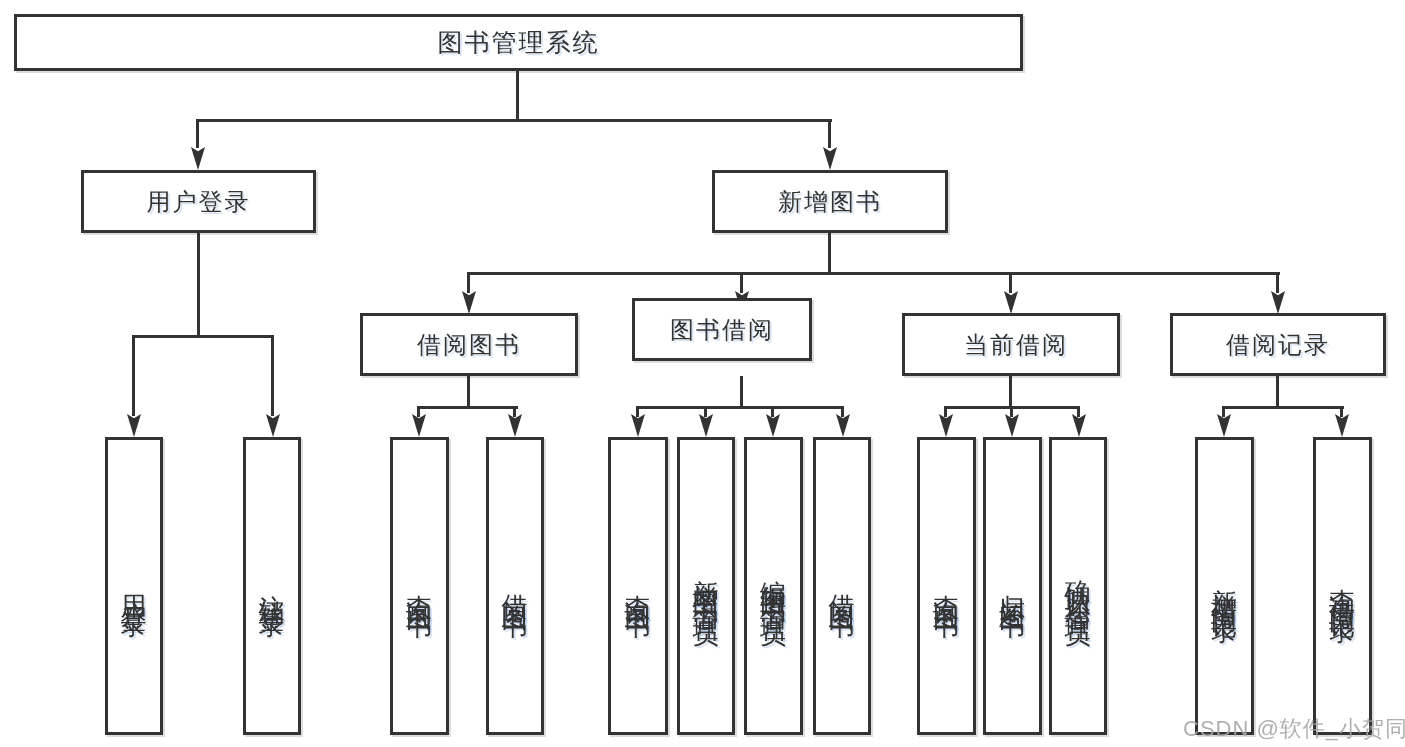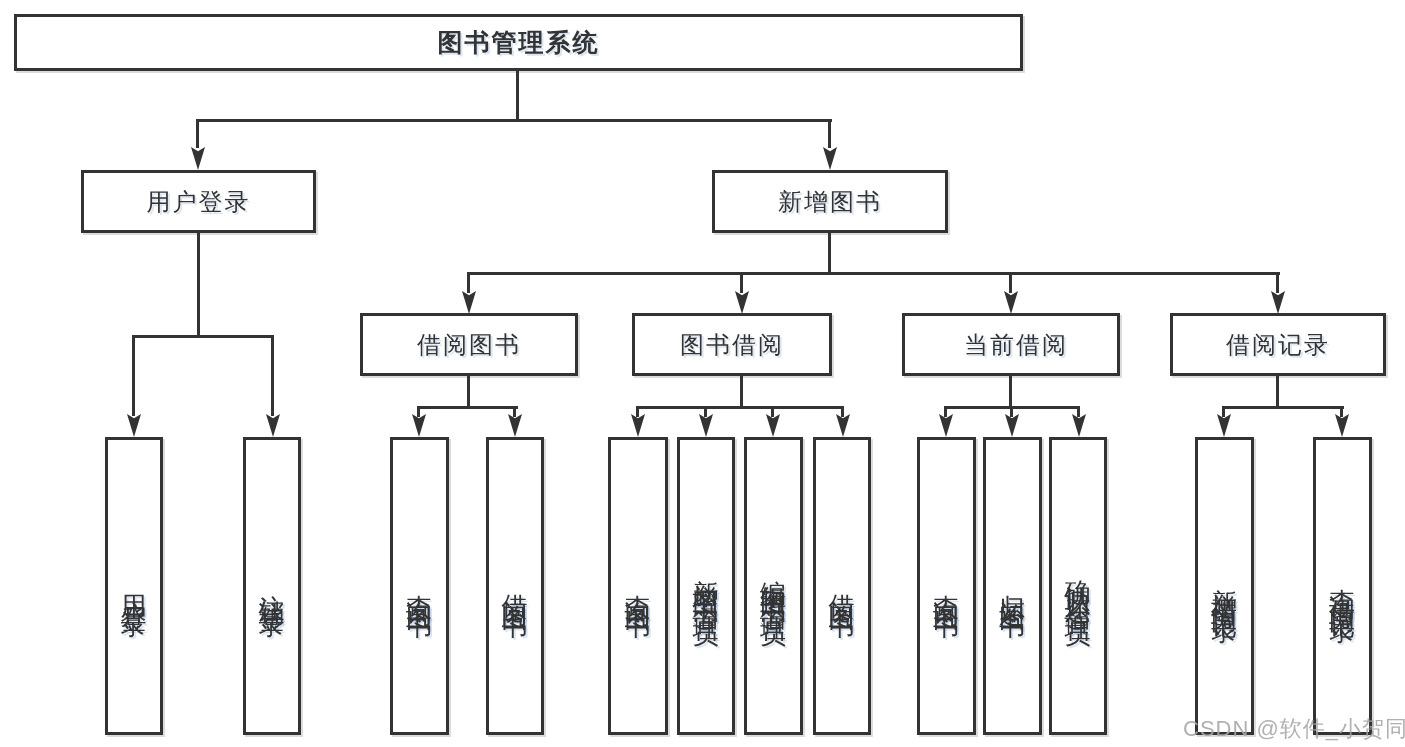--- a/index.html
+++ b/index.html
@@ -80,21 +80,21 @@
     white-space: nowrap;
     letter-spacing: 1px;
     z-index: 5;
   }
 </style>
 </head>
 <body>
 
 <div class="canvas">
 
-  <div class="node root" style="left:14px; top:14px; width:1009px; height:57px;font-weight:bold;">
+  <div class="node root" style="left:14px; top:14px; width:1009px; height:57px;">
     <span>图书管理系统</span>
   </div>
 
   <div class="vline" style="left:516px; top:69px; height:53px;"></div>
   <div class="hline" style="left:196px; top:119px; width:636px;"></div>
   <div class="aline" style="left:196px; top:119px; height:29px;"></div>
   <div class="ahead" style="left:191px; top:147px;"></div>
   <div class="aline" style="left:828px; top:119px; height:29px;"></div>
   <div class="ahead" style="left:823px; top:147px;"></div>
 
@@ -119,21 +119,21 @@
   <div class="aline" style="left:740px; top:272px; height:21px;"></div>
   <div class="ahead" style="left:735px; top:291px;"></div>
   <div class="aline" style="left:1009px; top:272px; height:21px;"></div>
   <div class="ahead" style="left:1004px; top:291px;"></div>
   <div class="aline" style="left:1276px; top:272px; height:21px;"></div>
   <div class="ahead" style="left:1271px; top:291px;"></div>
 
   <div class="node" style="left:360px; top:313px; width:218px; height:63px;">
     <span>借阅图书</span>
   </div>
-  <div class="node" style="left:632px; top:313px; width:200px; height:63px;">
+  <div class="node" style="left:632px; top:298px; width:180px; height:63px;">
     <span>图书借阅</span>
   </div>
   <div class="node" style="left:902px; top:313px; width:218px; height:63px;padding-left:10px;">
     <span>当前借阅</span>
   </div>
   <div class="node" style="left:1170px; top:313px; width:216px; height:63px;">
     <span>借阅记录</span>
   </div>
 
   <div class="vline" style="left:467px; top:376px; height:33px;"></div>

